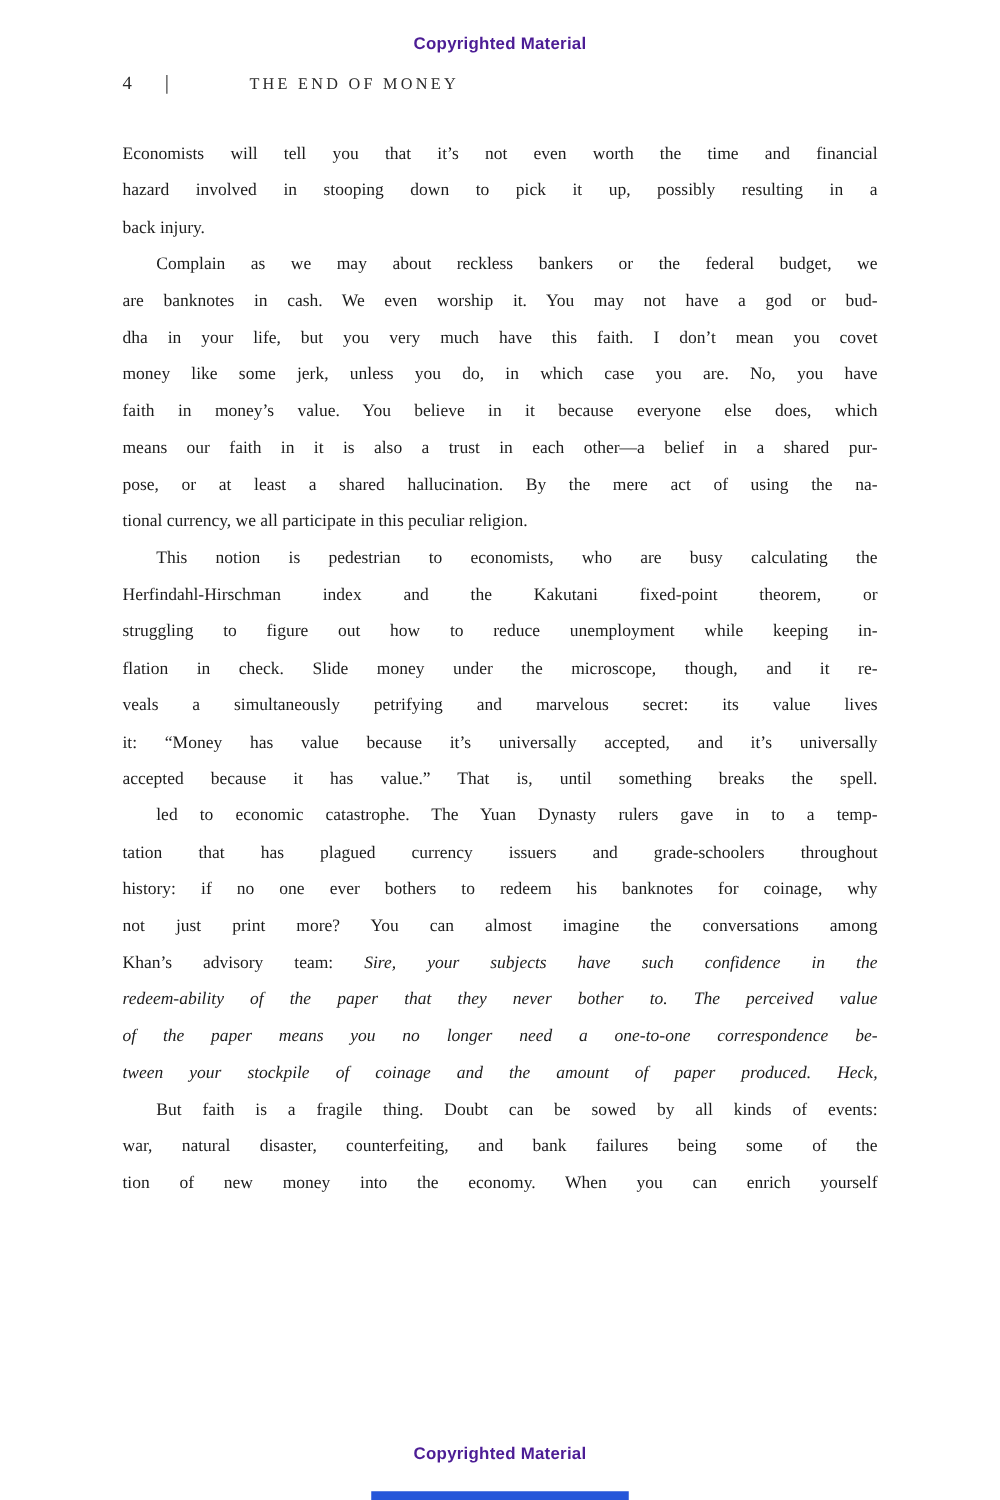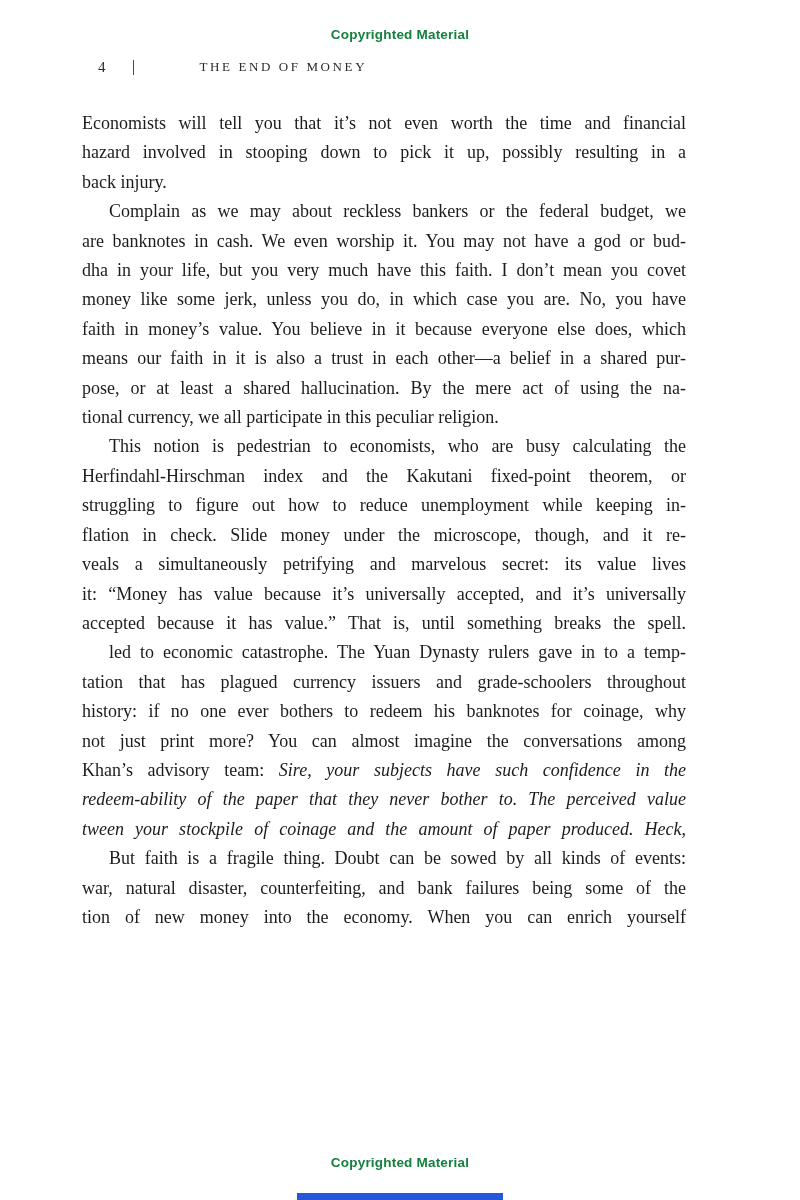--- a/index.html
+++ b/index.html
@@ -12,21 +12,21 @@
     font-family: "Liberation Serif", serif;
   }
   .notice {
     position: absolute;
     left: 0; right: 0;
     text-align: center;
     font-family: "Liberation Sans", sans-serif;
     font-weight: bold;
     font-size: 13.5px;
     letter-spacing: 0.2px;
-    color: #15803d;
+    color: #4c1d95;
   }
   .notice.top { top: 27px; }
   .notice.bottom { top: 1155px; }
 
   .running-header {
     position: absolute;
     top: 59px;
     left: 98px;
     display: flex;
     align-items: center;
@@ -42,23 +42,23 @@
     font-size: 13px;
     letter-spacing: 2.6px;
     line-height: 16px;
     white-space: nowrap;
     margin-left: 41px;
   }
 
   .body-text {
     position: absolute;
     top: 109px;
-    left: 82px;
+    left: 98px;
     width: 604px;
-    font-size: 18px;
+    font-size: 14px;
     line-height: 29.4px;
     color: #1c1c1c;
   }
   .line {
     text-align: justify;
     text-align-last: justify;
   }
   .line.last { text-align-last: left; }
   .para.indent .line:first-child { text-indent: 27px; }
   .it { font-style: italic; }
@@ -111,20 +111,21 @@
         <div class="line"><span>it: “Money has value because it’s universally accepted, and it’s universally</span></div>
         <div class="line"><span>accepted because it has value.” That is, until something breaks the spell.</span></div>
       </div>
       <div class="para indent">
         <div class="line"><span>led to economic catastrophe. The Yuan Dynasty rulers gave in to a temp-</span></div>
         <div class="line"><span>tation that has plagued currency issuers and grade-schoolers throughout</span></div>
         <div class="line"><span>history: if no one ever bothers to redeem his banknotes for coinage, why</span></div>
         <div class="line"><span>not just print more? You can almost imagine the conversations among</span></div>
         <div class="line"><span>Khan’s advisory team: </span><span class="it">Sire, your subjects have such confidence in the</span></div>
         <div class="line"><span class="it">redeem-ability of the paper that they never bother to. The perceived value</span></div>
+        <div class="line"><span class="it">of the paper means you no longer need a one-to-one correspondence be-</span></div>
         <div class="line"><span class="it">tween your stockpile of coinage and the amount of paper produced. Heck,</span></div>
       </div>
       <div class="para indent">
         <div class="line"><span>But faith is a fragile thing. Doubt can be sowed by all kinds of events:</span></div>
         <div class="line"><span>war, natural disaster, counterfeiting, and bank failures being some of the</span></div>
         <div class="line"><span>tion of new money into the economy. When you can enrich yourself</span></div>
       </div>
     </div>
 
   <div class="notice bottom">Copyrighted Material</div>

